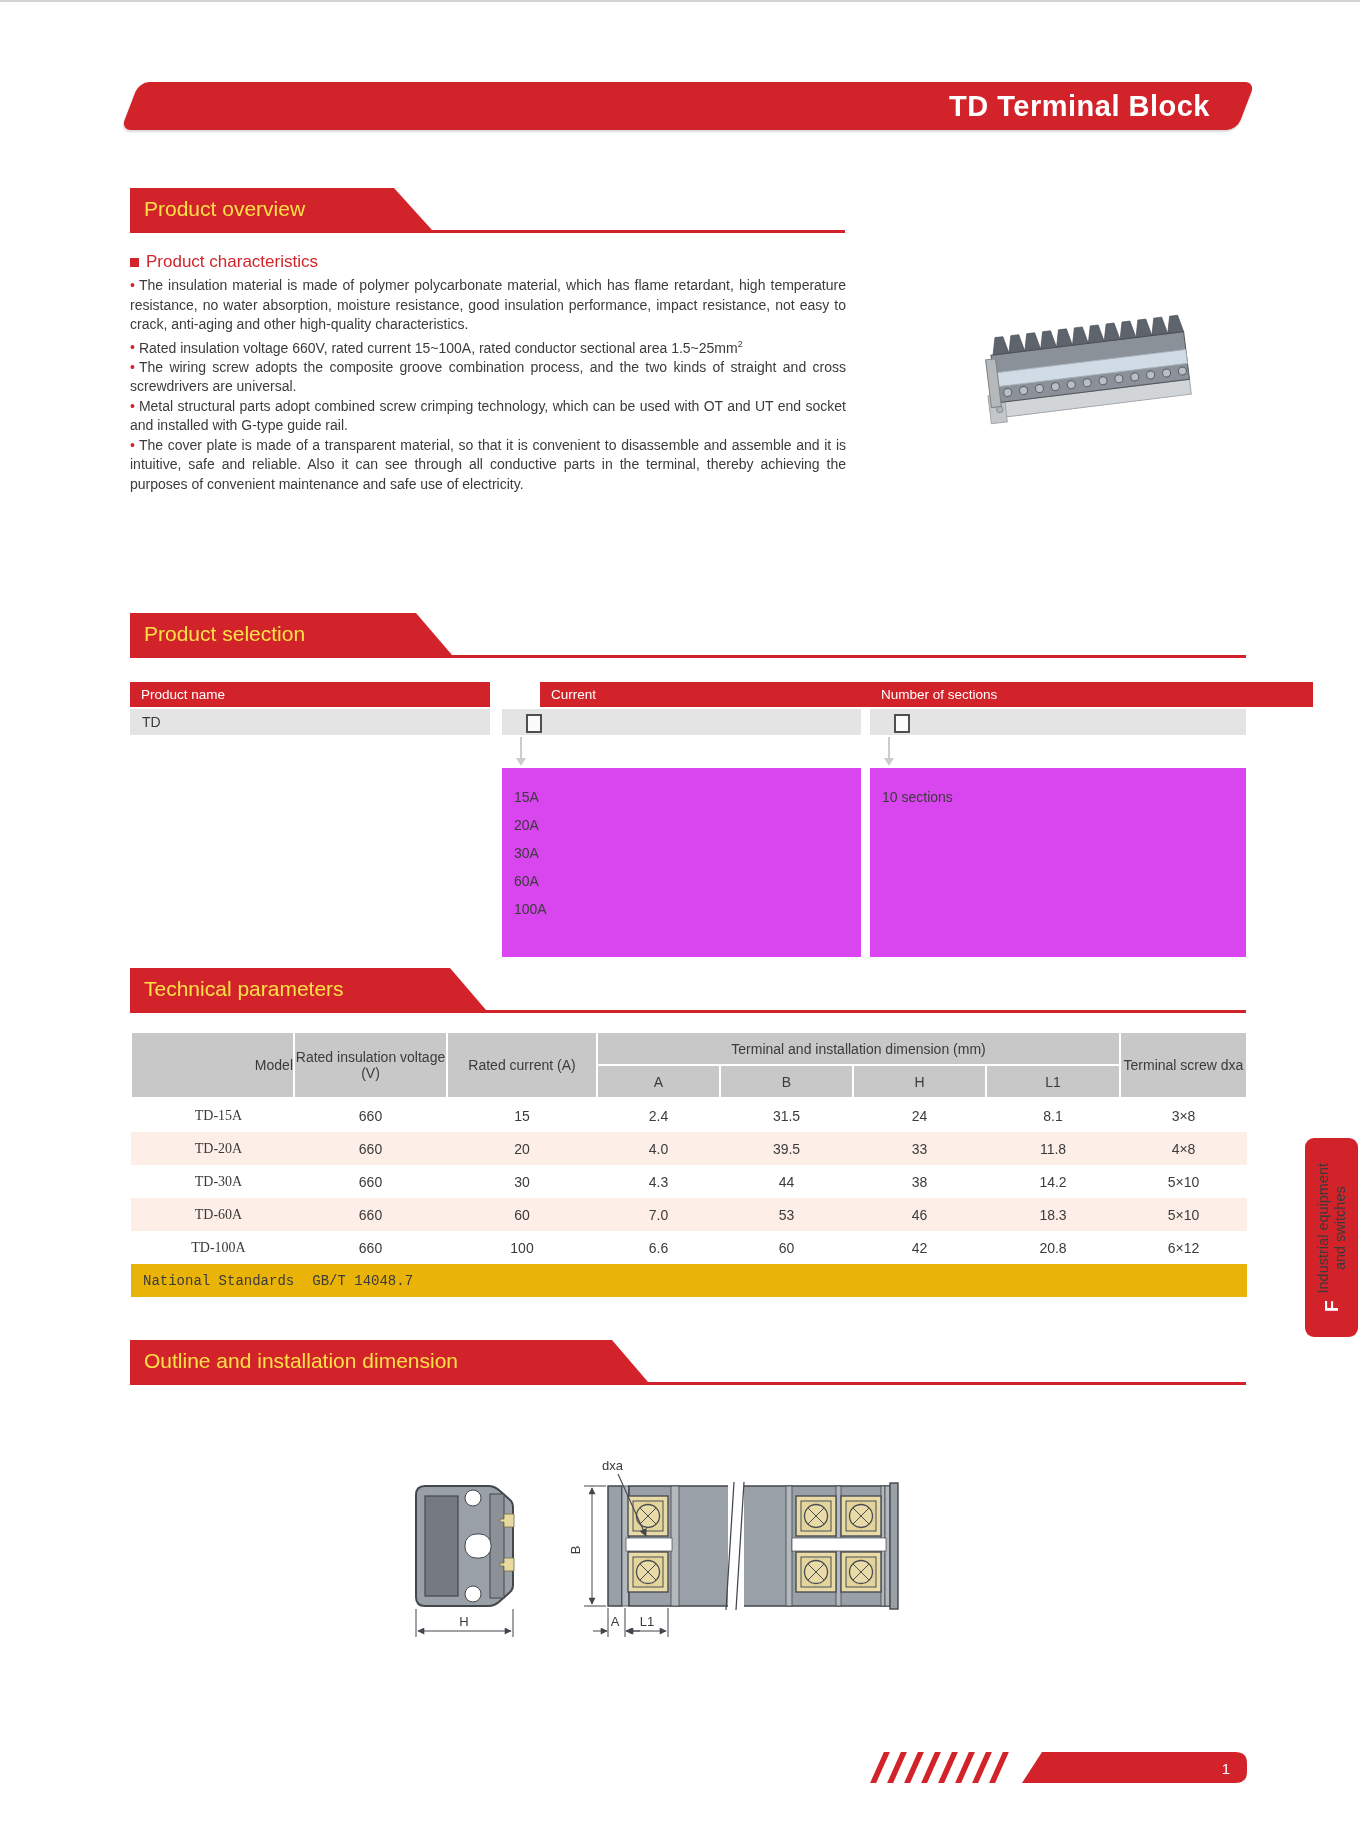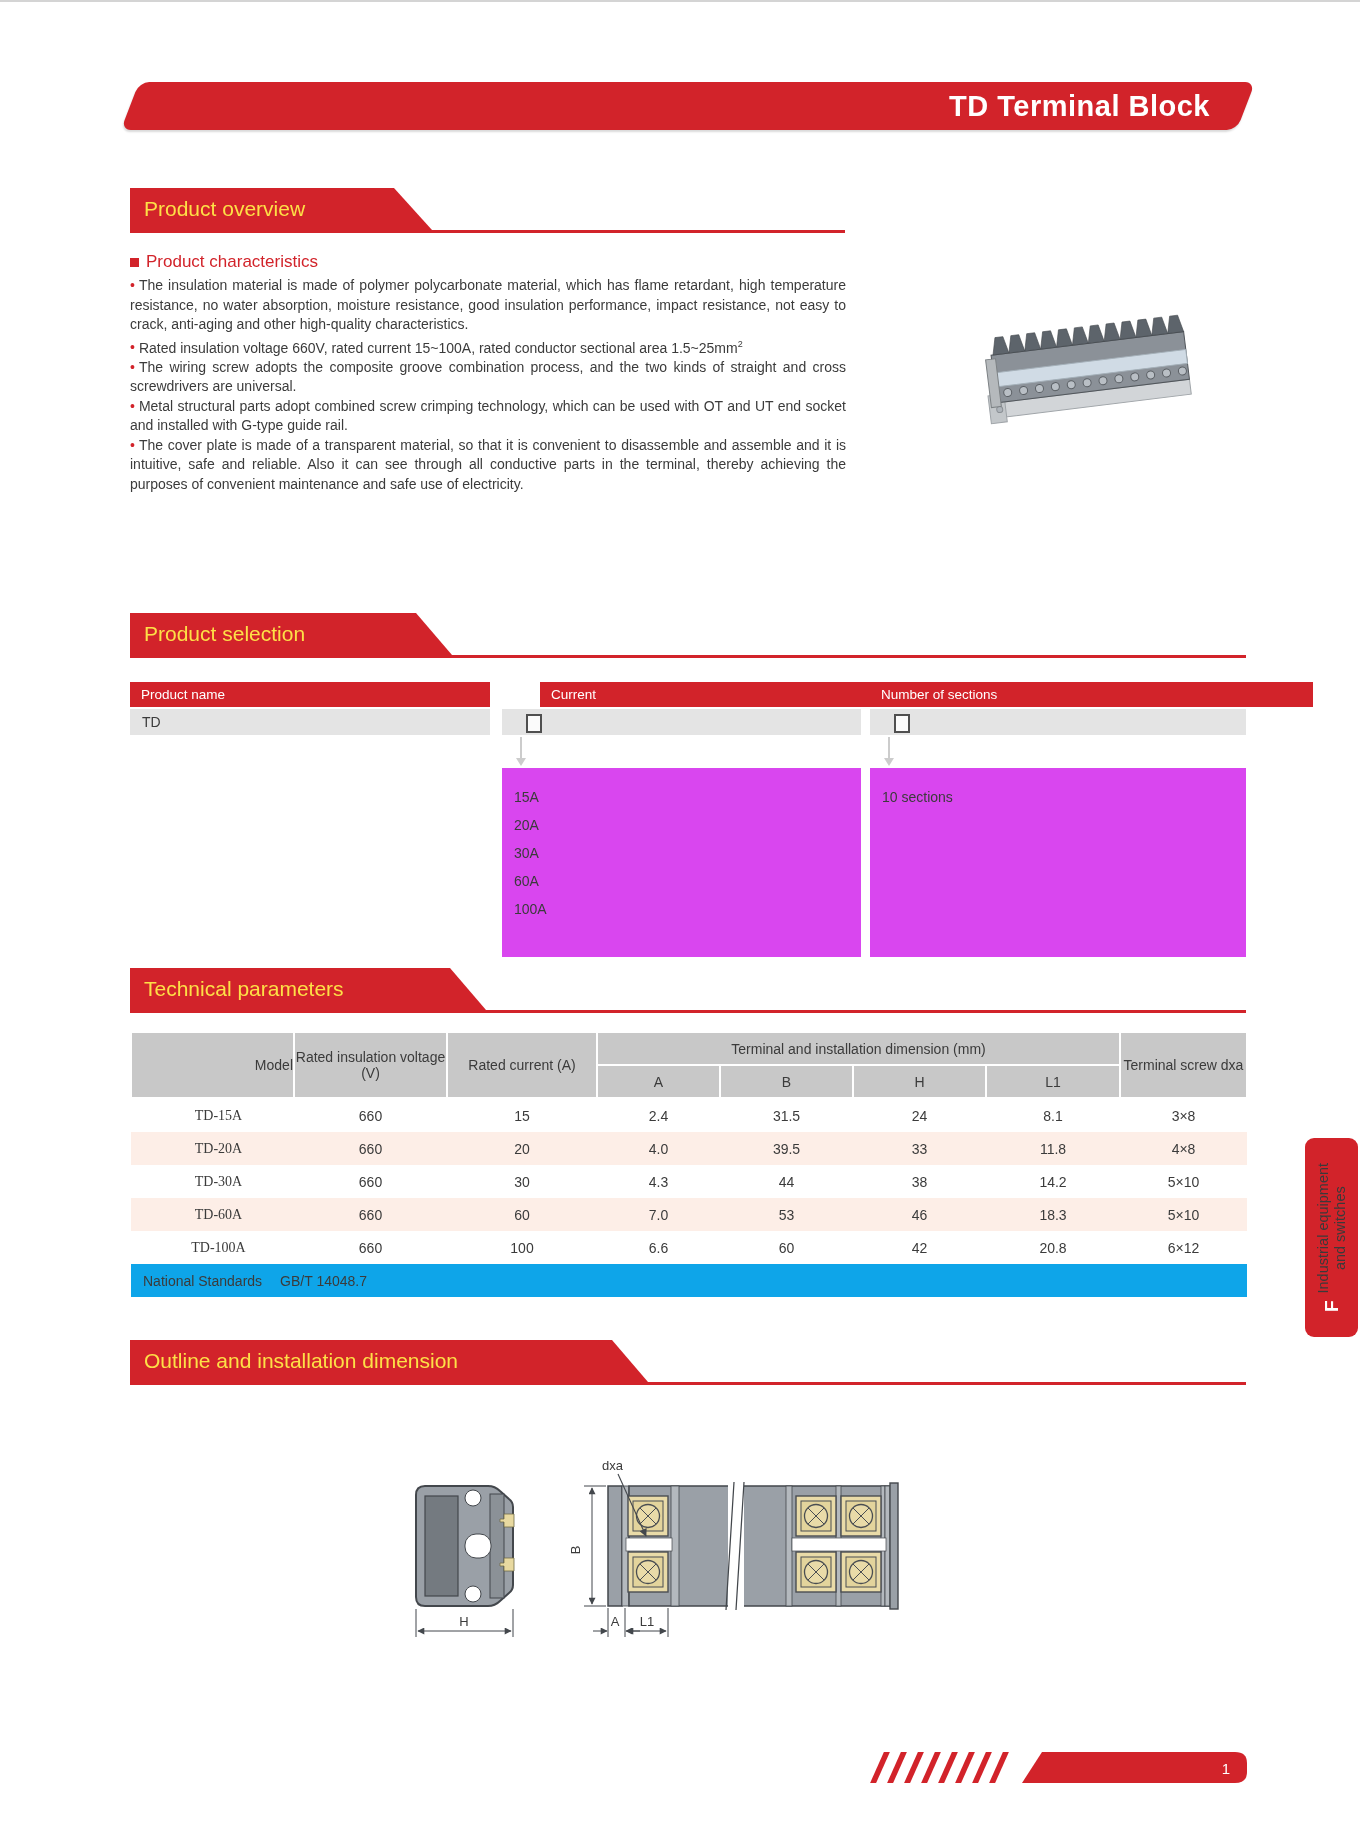--- a/index.html
+++ b/index.html
@@ -37,21 +37,21 @@
          padding:15px 0 0 12px;box-sizing:border-box;}
   
   table.tech{left:130px;top:1031px;width:1116px;border-collapse:collapse;table-layout:fixed;
          font-size:14px;color:#3b3b3b;}
   table.tech th{background:#c8c8c8;border:2px solid #ffffff;font-weight:normal;
          text-align:center;padding:0;height:31px;}
   table.tech th.model{text-align:right;padding-left:12px;}
   table.tech td{border:none;text-align:center;height:33px;padding:0;}
   table.tech td.model{text-align:center;padding-left:12px;font-family:Liberation Serif, serif;}
   table.tech tr.pink td{background:#fdeee7;}
-  table.tech td.ns{text-align:left;padding-left:12px;background:#0ea5e9;}
+  table.tech td.ns{text-align:left;padding-left:12px;background:#eab308;font-family:Liberation Mono, monospace;}
   .ns-gap{display:inline-block;width:18px;}
   
   .side-tab{left:1305px;top:1138px;width:53px;height:199px;background:#d2232a;border-radius:9px;}
   .side-tab-inner{position:absolute;width:199px;height:53px;left:-73px;top:73px;
          transform:rotate(-90deg);display:flex;align-items:center;justify-content:center;gap:7px;}
   .tab-letter{color:#fff;font-size:19px;font-weight:bold;}
   .tab-lines{font-size:14.5px;line-height:16.5px;color:#3a3a3a;text-align:center;}
   
   .slashes{left:877px;top:1752px;height:31px;display:flex;}
   .slash{width:6px;height:31px;background:#d2232a;transform:skewX(-24deg);margin-right:11px;}

